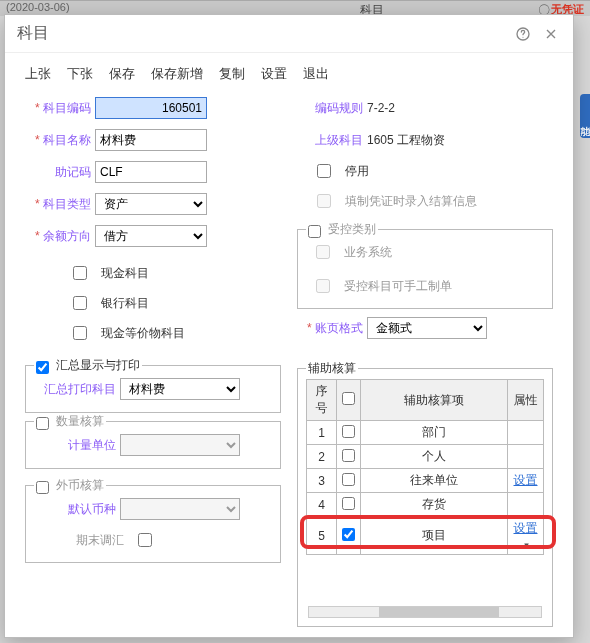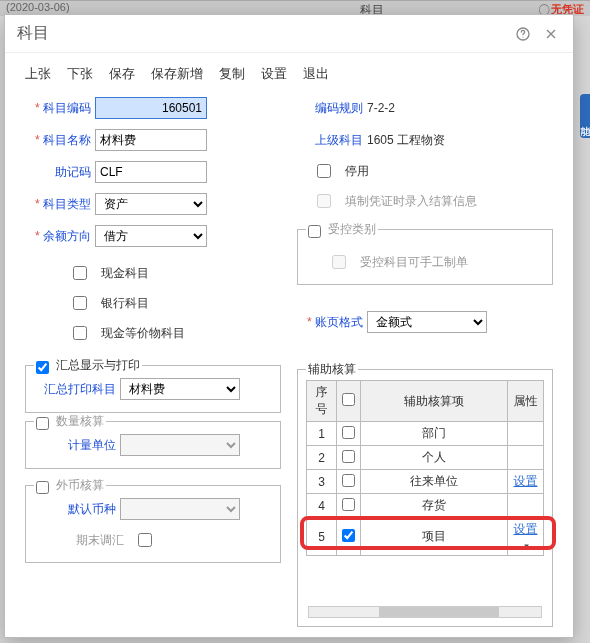--- a/index.html
+++ b/index.html
@@ -81,21 +81,21 @@
 .body {
   flex: 1;
   padding: 4px 20px 10px 20px;
   display: flex;
   gap: 16px;
   overflow: hidden;
 }
 .col { flex: 1; display: flex; flex-direction: column; gap: 6px; }
 
 .row { display: flex; align-items: center; gap: 4px; min-height: 26px; }
-.lbl { width: 66px; text-align: right; color: #1d4ed8; font-size: 12px; }
+.lbl { width: 66px; text-align: right; color: #8b5cf6; font-size: 12px; }
 .req::before { content: "* "; color: #d9534f; }
 .inp, .sel {
   height: 22px;
   border: 1px solid #aaa;
   background: #fff;
   padding: 1px 4px;
   font-size: 12px;
   font-family: inherit;
 }
 .inp { width: 112px; }
@@ -310,32 +310,36 @@
       <div class="chkrow" style="margin-left:20px;color:#999">
         <input type="checkbox" disabled="" style="">
         <label>填制凭证时录入结算信息</label>
       </div>
 
       <div class="group disabled" style="margin-top:10px">
         <span class="legend">
             <input type="checkbox" style="">
             <span>受控类别</span>
           </span>
-        <div class="chkrow" style="margin-left:24px;margin-top:10px">
+        <div class="chkrow" style="margin-left:8px">
+          <input type="checkbox" disabled="" style="">
+          <label>业务系统</label>
+        </div>
+        <div class="chkrow" style="margin-left:8px;margin-top:10px">
           <input type="checkbox" disabled="" style="">
           <label>受控科目可手工制单</label>
         </div>
       </div>
 
-      <div class="row" style="margin-top:18px">
+      <div class="row" style="">
         <span class="lbl req" style="width:66px">账页格式</span>
         <select class="sel" style="width:120px"><option>金额式</option></select>
       </div>
 
-      <div class="aux-wrap" style="margin-top:28px;flex:1;position:relative">
+      <div class="aux-wrap" style="margin-top:21px;flex:1;position:relative">
         <span class="legend">辅助核算</span>
         <table class="auxtable">
           <thead>
             <tr>
               <th style="width:30px">序号</th>
               <th style="width:24px"><input type="checkbox" style=""></th>
               <th>辅助核算项</th>
               <th style="width:36px">属性</th>
             </tr>
           </thead>

